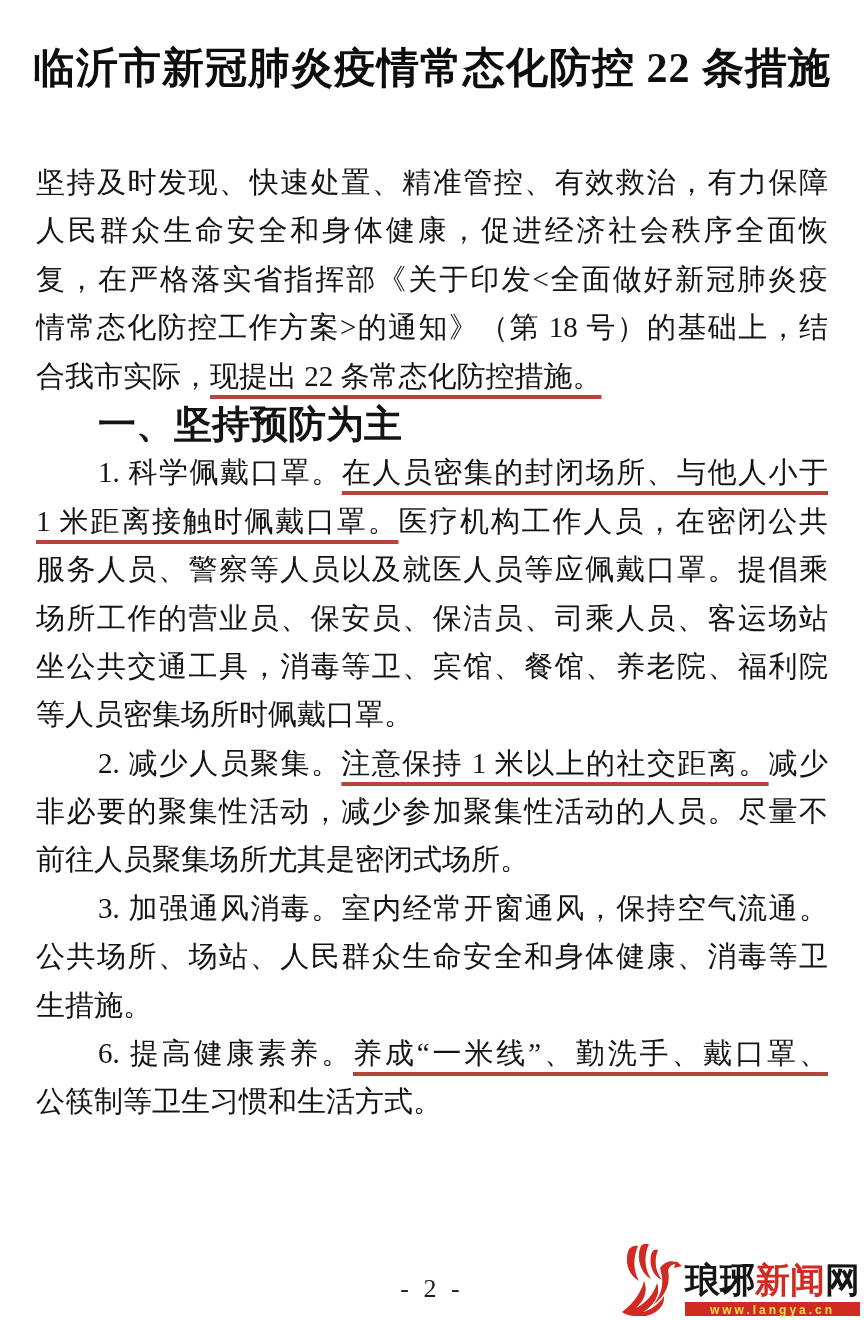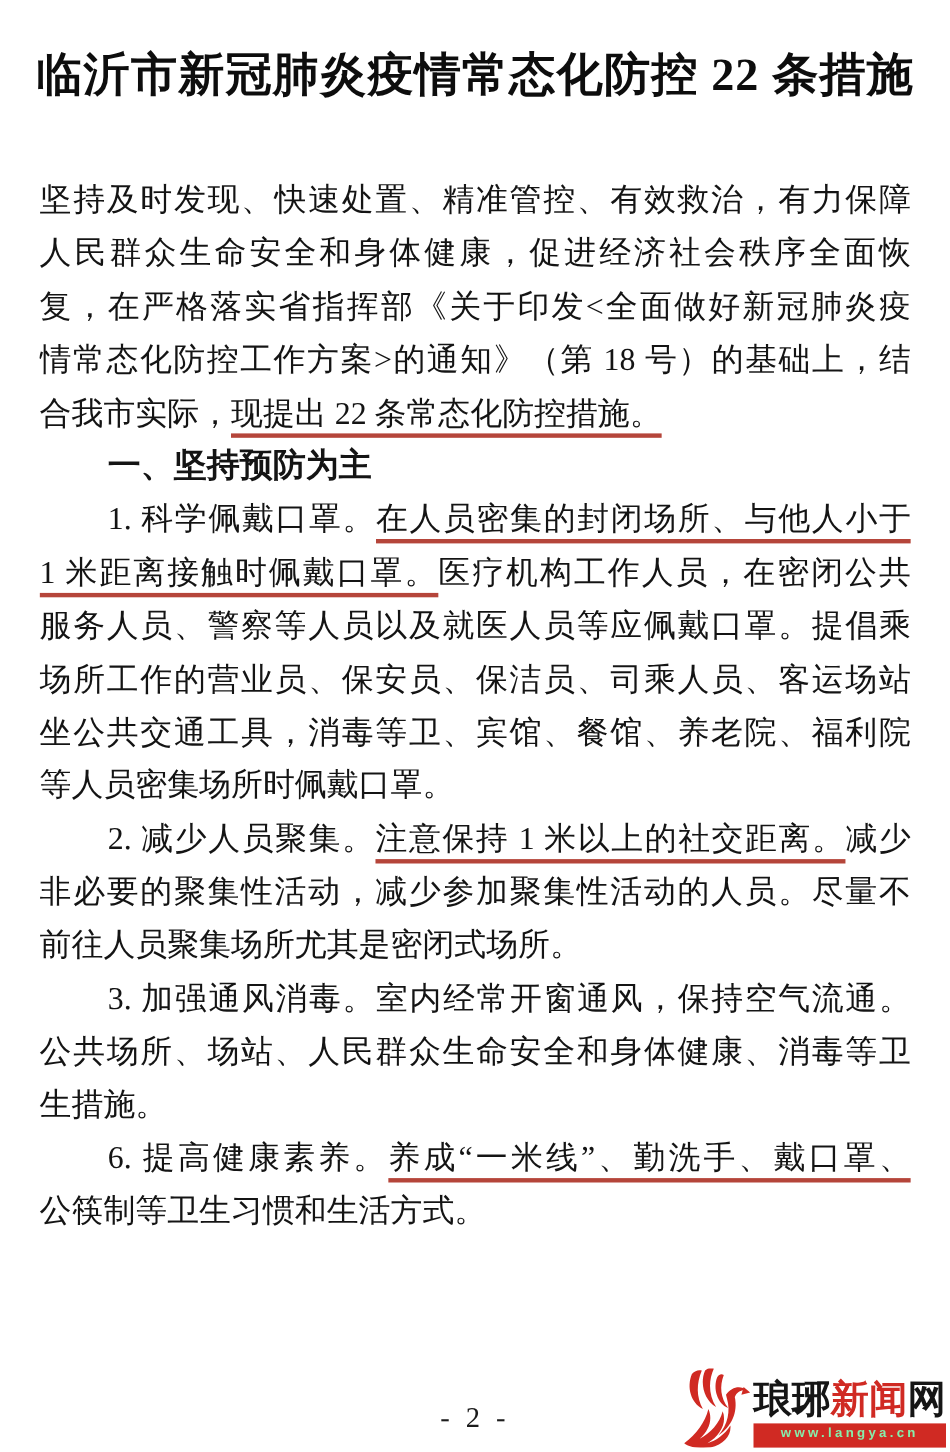--- a/index.html
+++ b/index.html
@@ -30,21 +30,21 @@
   }
   .ln{
     height:48.4px;line-height:48.4px;
     font-size:29px;
     white-space:normal;
     overflow:hidden;
     text-align:left;
   }
   .jl{text-align:justify;text-align-last:justify;}
   .ind{padding-left:62px;}
-  .hd{font-weight:700;font-size:30px;}
+  .hd{font-weight:700;font-size:38px;}
   .u{
     text-decoration:underline;
     text-decoration-color:var(--underline-red);
     text-decoration-thickness:3.5px;
     text-underline-offset:9px;
     text-decoration-skip-ink:none;
   }
   .pageno{
     position:absolute;bottom:16px;left:0;right:0;
     text-align:center;
@@ -56,22 +56,22 @@
     display:flex;align-items:flex-end;
   }
   .logo svg{width:66px;height:72px;display:block;margin-right:2px;}
   .logo-right{display:flex;flex-direction:column;}
   .logo-text{
     font-size:35px;font-weight:700;line-height:38px;
     letter-spacing:0px;color:#151515;white-space:nowrap;
   }
   .lt-red{color:var(--logo-red);}
   .logo-bar{
-    margin-top:2px;height:22px;line-height:17px;
-    background:var(--logo-red);color:#86efac;
+    margin-top:2px;height:14px;line-height:17px;
+    background:var(--logo-red);color:#fde047;
     font-family:"Liberation Sans","DejaVu Sans",sans-serif;
     font-size:12px;font-weight:700;letter-spacing:3px;
     text-align:center;
   }
 </style>
 </head>
 <body>
 
 <div class="page">
 

